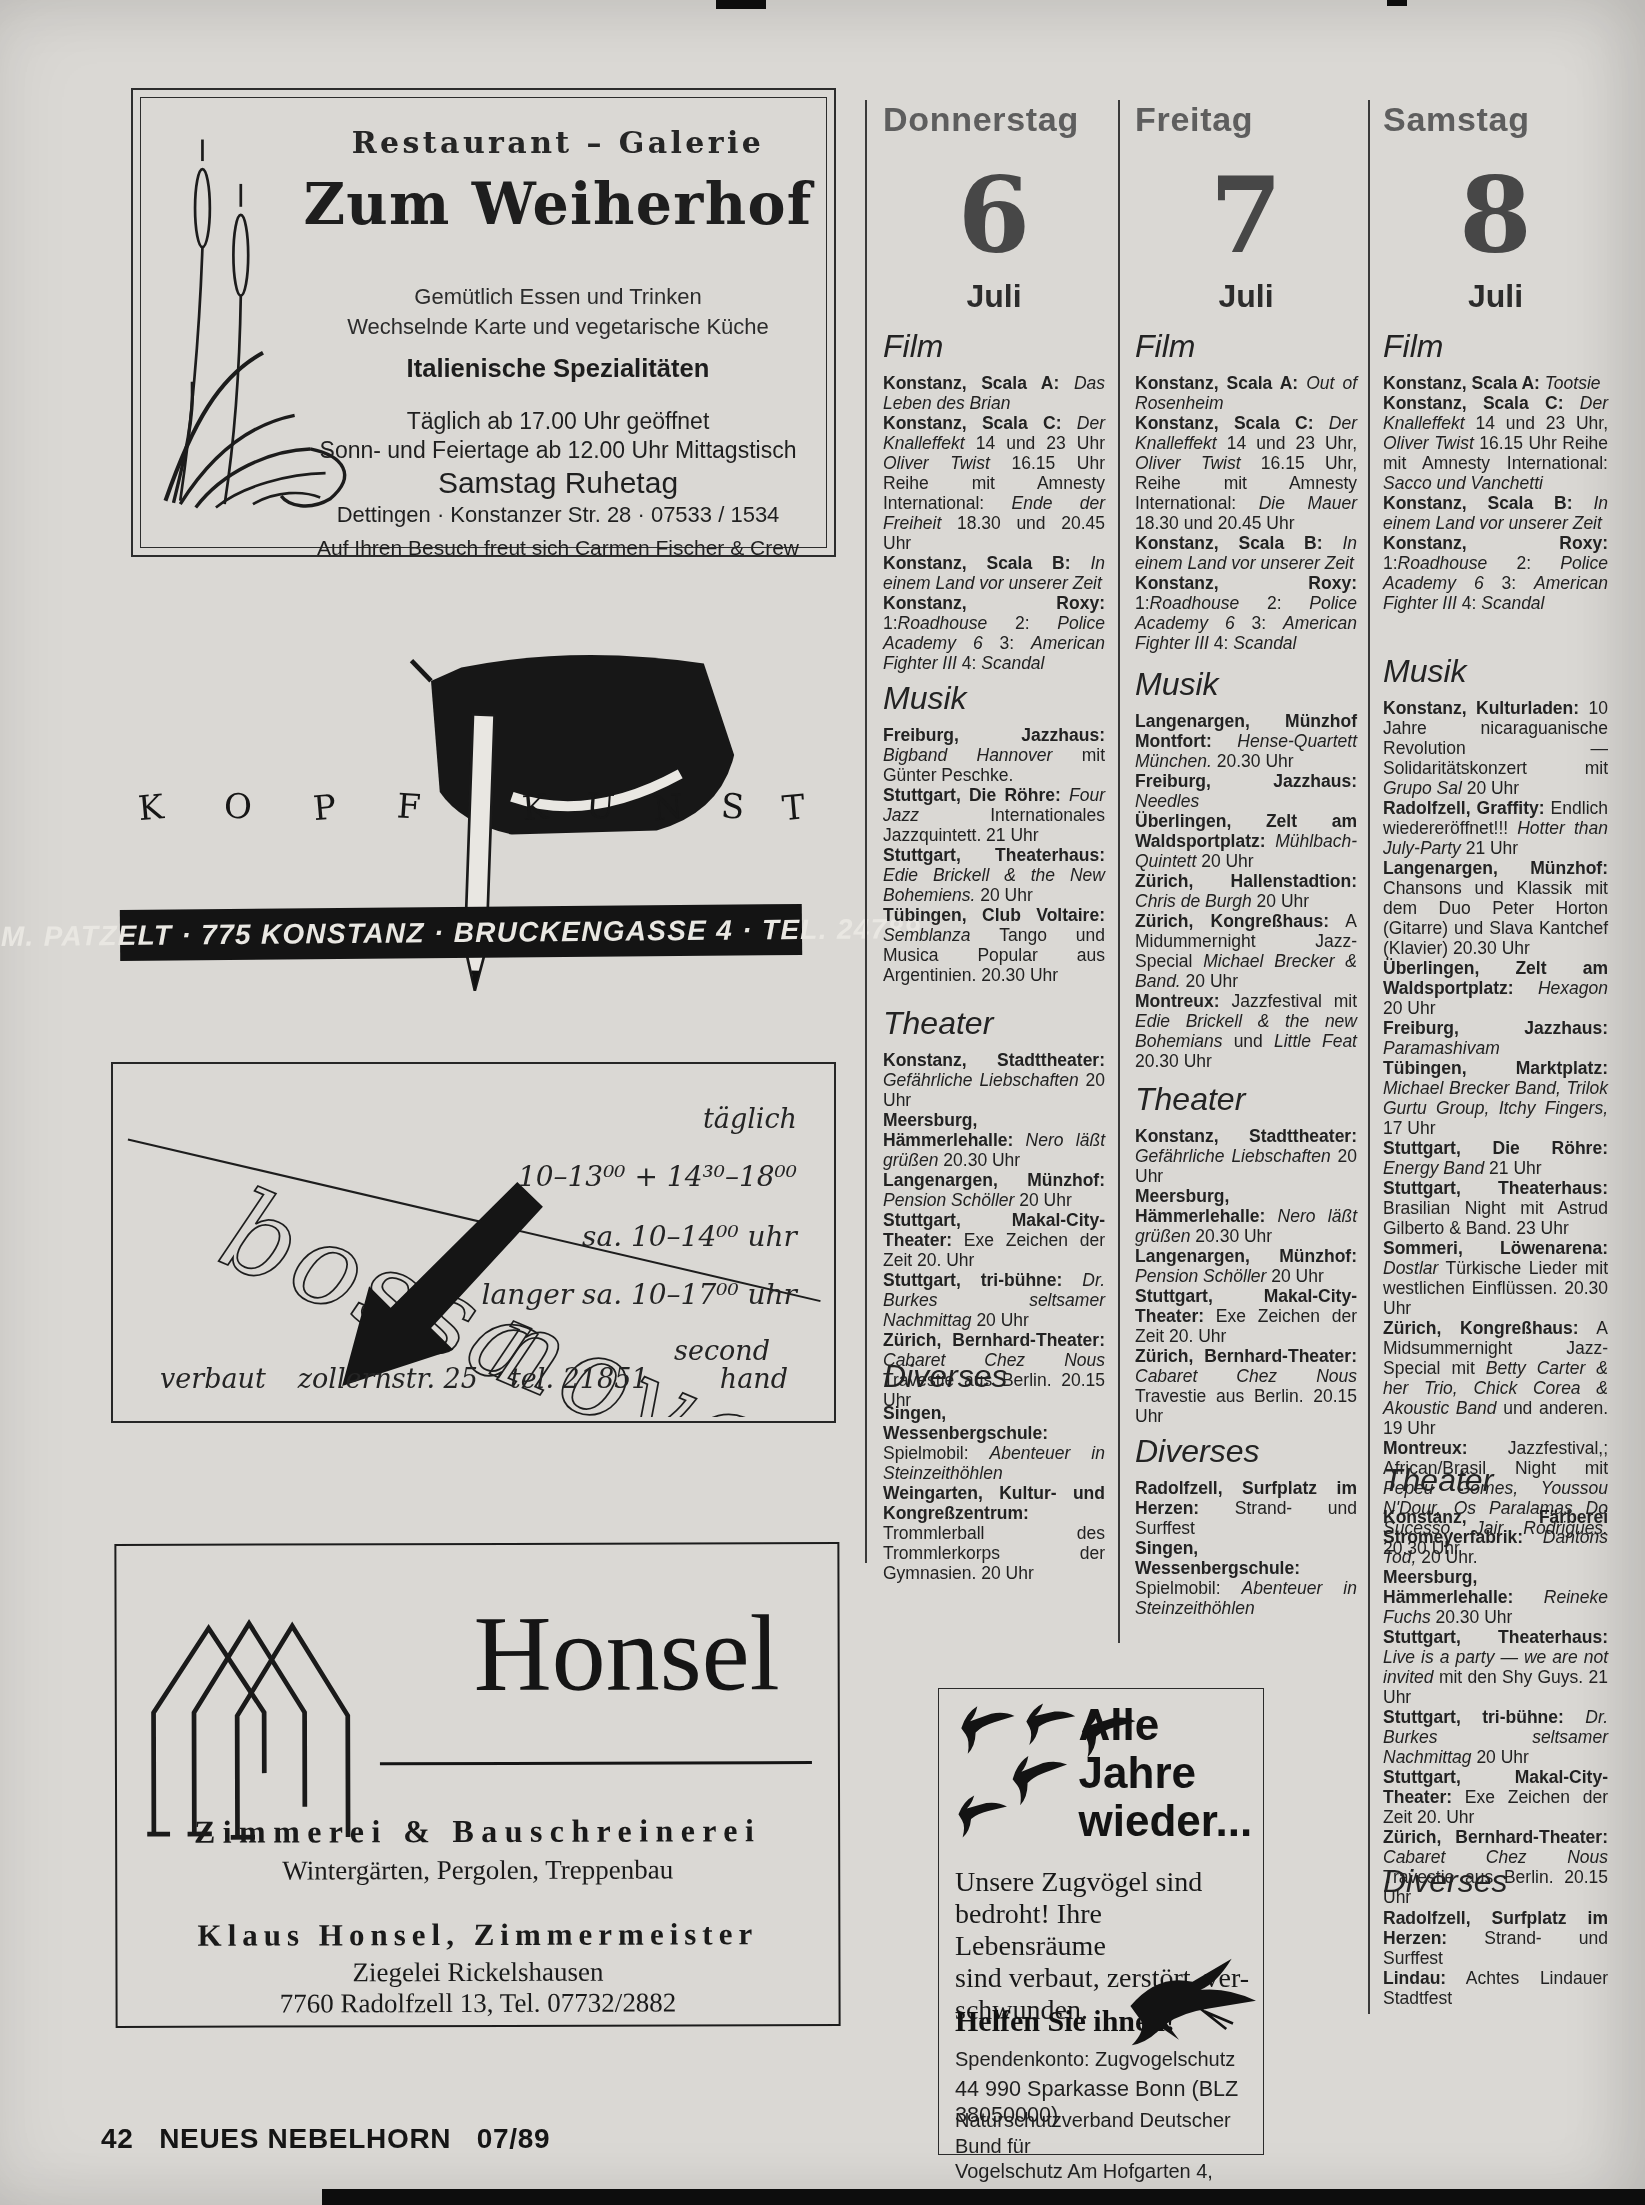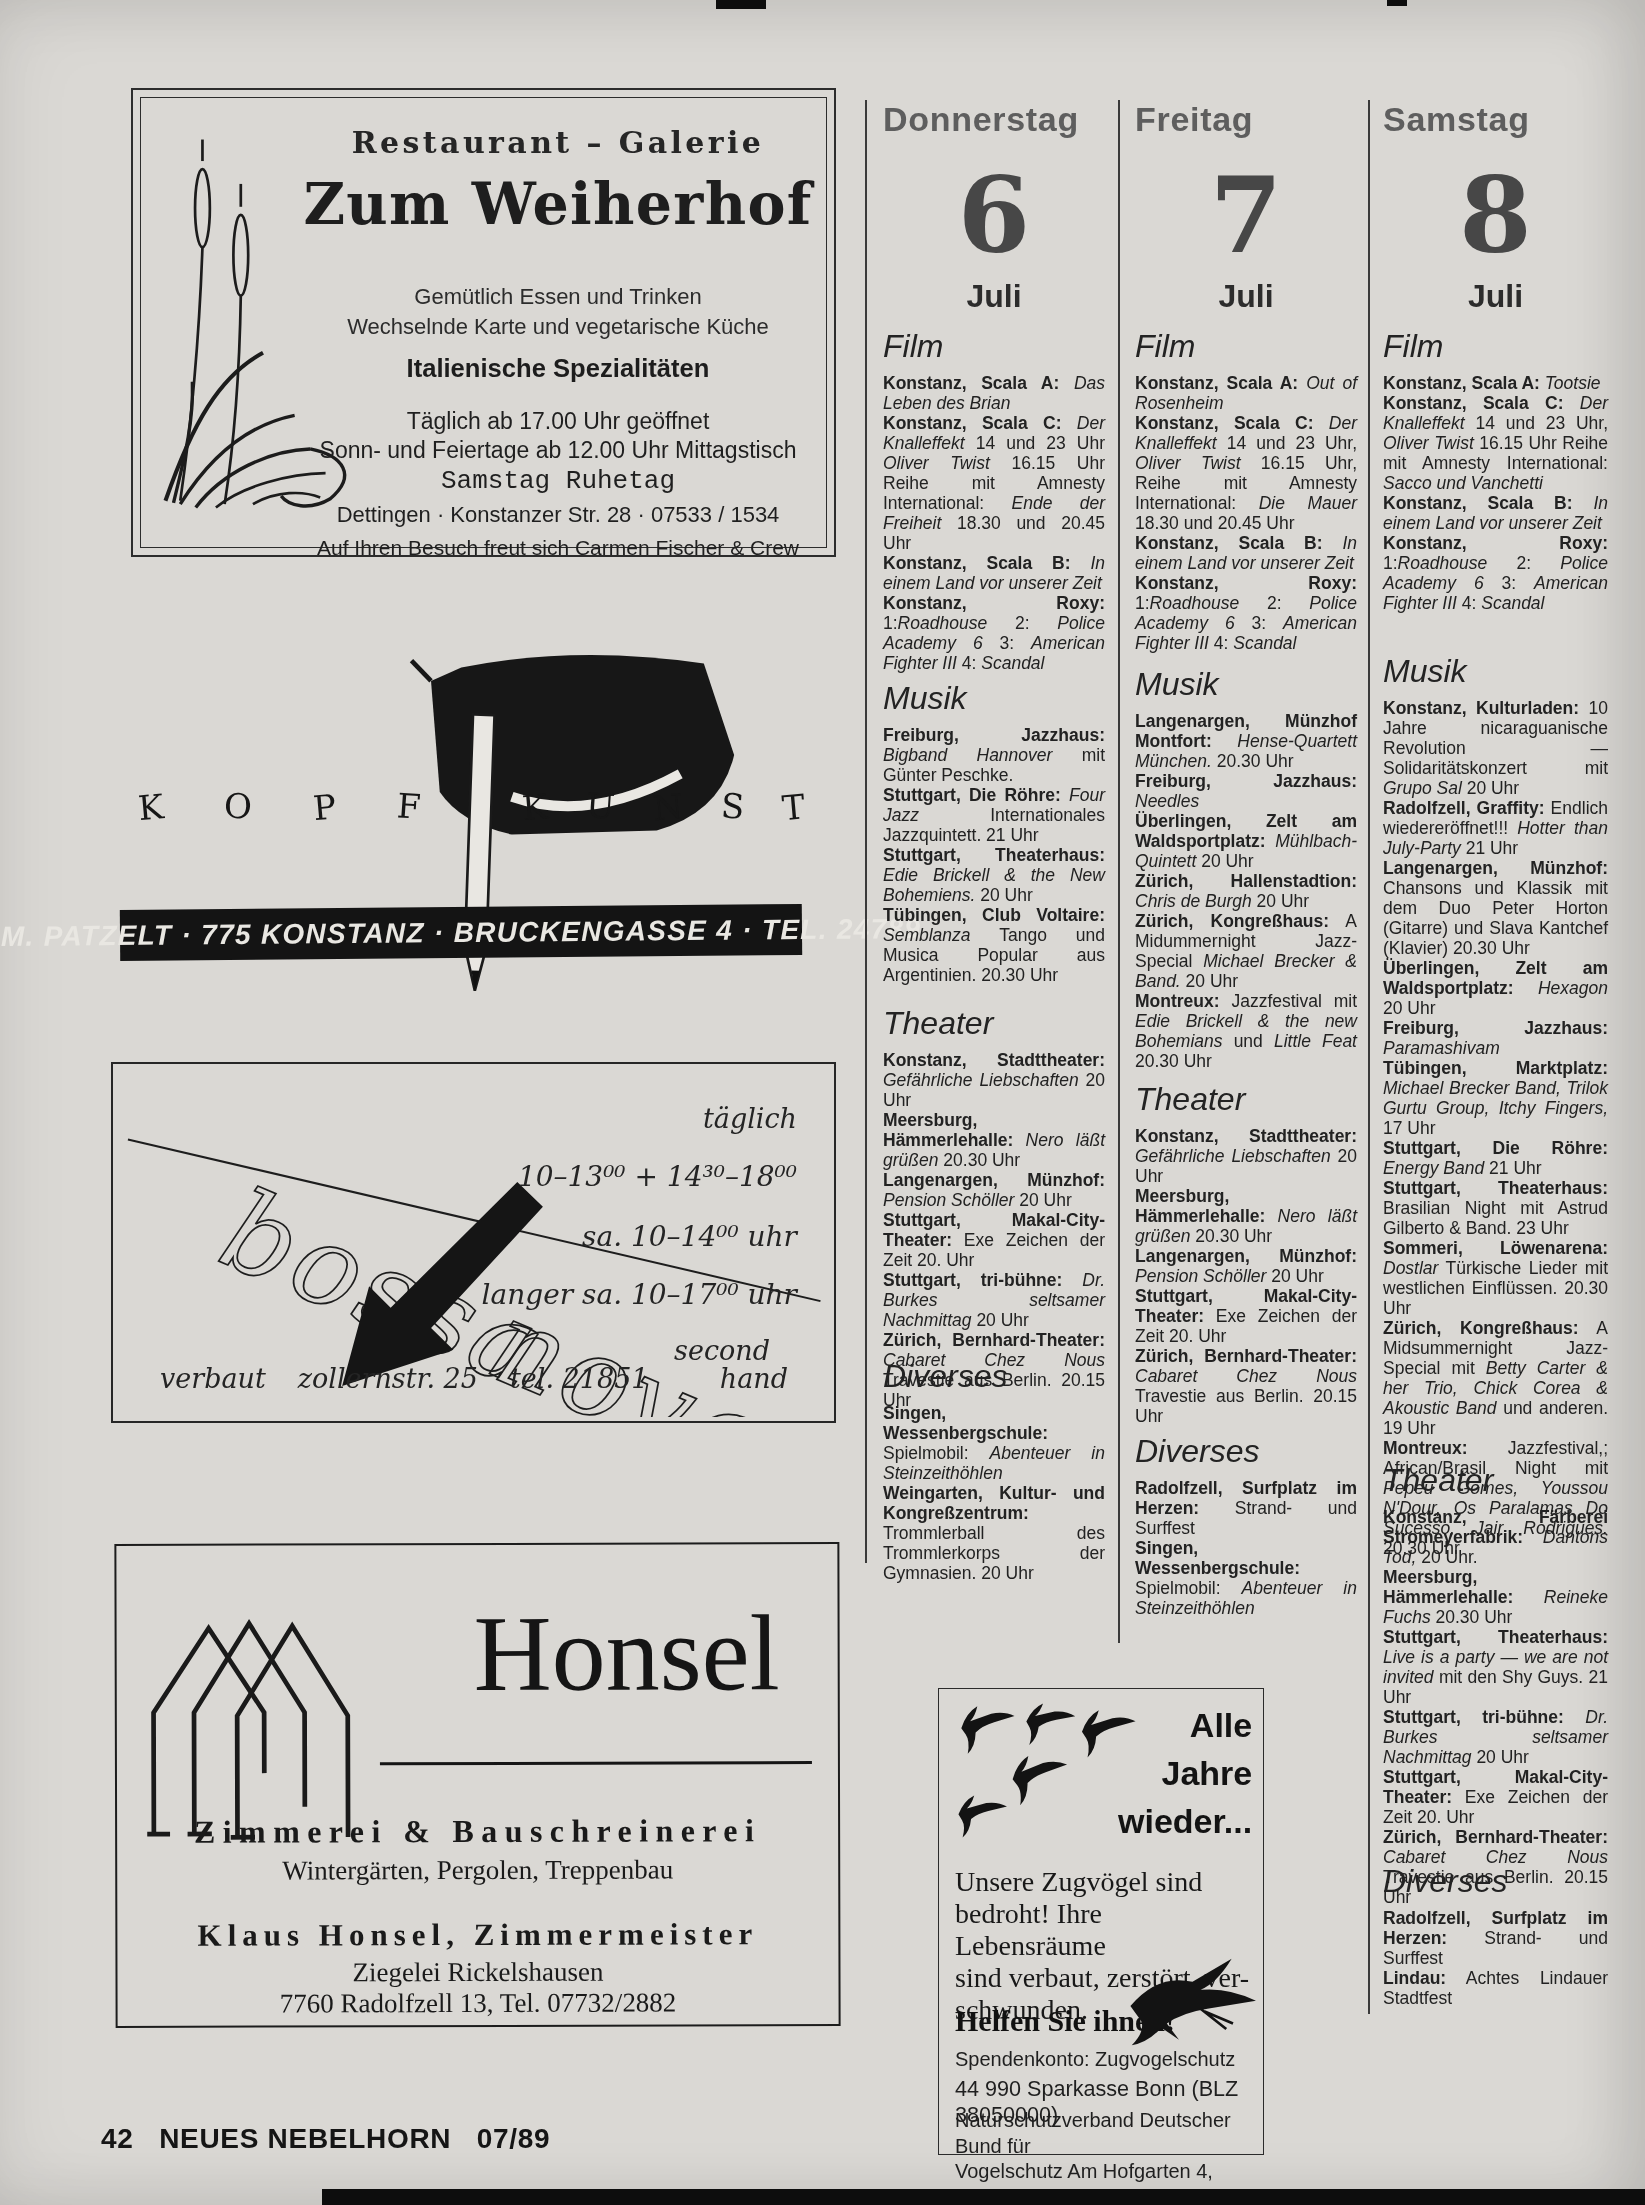--- a/index.html
+++ b/index.html
@@ -21,21 +21,21 @@
   .weiherhof{left:131px;top:88px;width:701px;height:465px;border:2px solid #2c2c2c;}
   .wh-frame{position:absolute;inset:6.7px;border:1.3px solid #2c2c2c;}
   .wh-text{position:absolute;left:168px;right:19px;text-align:center;}
   .wh-line1{top:35px;font-family:"DejaVu Serif",serif;font-weight:bold;font-size:30px;letter-spacing:3.4px;color:#262626;}
   .wh-title{top:80px;font-family:"DejaVu Serif",serif;font-weight:bold;font-size:57px;letter-spacing:1.3px;color:#1e1e1e;}
   .wh-sub1{top:194px;font-size:22px;color:#2c2c2c;}
   .wh-sub2{top:224px;font-size:22px;color:#2c2c2c;}
   .wh-high{top:264px;font-size:25.6px;font-weight:bold;color:#1d1d1d;}
   .wh-h1{top:318px;font-size:23px;}
   .wh-h2{top:347px;font-size:23px;}
-  .wh-h3{top:376px;font-size:26px;font-family:Liberation Mono, monospace;}
+  .wh-h3{top:376px;font-size:30px;}
   .wh-addr{top:412px;font-size:22px;}
   .wh-close{top:446px;font-size:21px;}
 
   
   .kk-hat{left:367px;top:654px;width:384px;height:357px;}
   .kk-word{position:absolute;display:flex;justify-content:space-between;font-family:"DejaVu Serif",serif;font-size:34px;color:#161616;}
   .kk-w1{left:138px;top:786px;width:283px;}
   .kk-w2{left:522px;top:786px;width:283px;}
   .kk-word span:nth-child(odd){transform:rotate(-5deg) translateY(1.3px);}
   .kk-word span:nth-child(even){transform:rotate(4deg);}
@@ -80,21 +80,21 @@
   .day-date{position:absolute;top:154px;left:0;right:0;text-align:center;font-family:"DejaVu Serif",serif;font-weight:bold;font-size:104px;color:#474747;}
   .day-month{position:absolute;top:278px;left:0;right:0;text-align:center;font-weight:bold;font-size:32px;color:#2c2c2c;}
   .section{position:absolute;left:0;right:0;}
   .section-title{font-style:italic;font-size:32px;line-height:35px;color:#232323;margin-bottom:9.4px;}
   .item{margin:0;font-size:17.5px;line-height:20px;text-align:justify;color:#222;}
   .seg-b{font-weight:bold;}
   .seg-i{font-style:italic;}
 
   
   .zug{left:938px;top:1688px;width:324px;height:465px;border:1.3px solid #2b2b2b;}
-  .zg-head{position:absolute;right:10.8px;top:12px;text-align:right;font-weight:bold;font-size:34px;line-height:48px;color:#131313;}
+  .zg-head{position:absolute;right:10.8px;top:12px;text-align:left;font-weight:bold;font-size:44px;line-height:48px;color:#131313;}
   .zg-body{position:absolute;left:16px;right:6px;top:177px;font-family:"Liberation Serif",serif;font-size:28px;line-height:32px;color:#181818;}
   .zg-help{position:absolute;left:16px;top:315px;font-family:"Liberation Serif",serif;font-weight:bold;font-size:30px;color:#111;}
   .zg-k1{position:absolute;left:16px;top:359px;font-size:20px;}
   .zg-k2{position:absolute;left:16px;top:387px;font-size:21.6px;}
   .zg-org{position:absolute;left:16px;right:8px;top:419px;font-size:20px;line-height:25.6px;}
   .zg-birds{position:absolute;left:5.4px;top:8px;}
   .zg-stork{position:absolute;right:2.7px;top:259px;}
 
   
   .footer{position:absolute;left:101px;top:2123px;display:flex;gap:25.6px;align-items:baseline;

